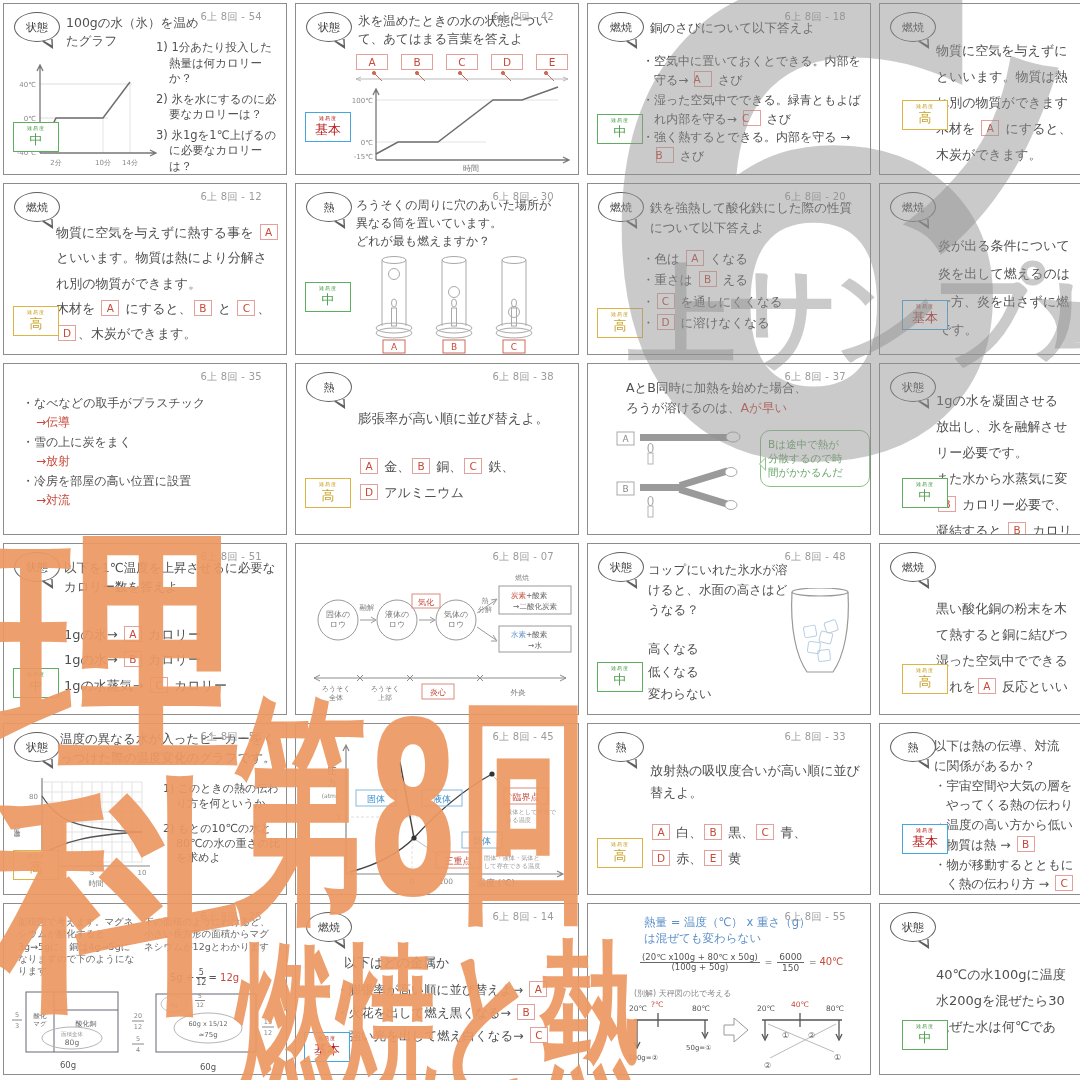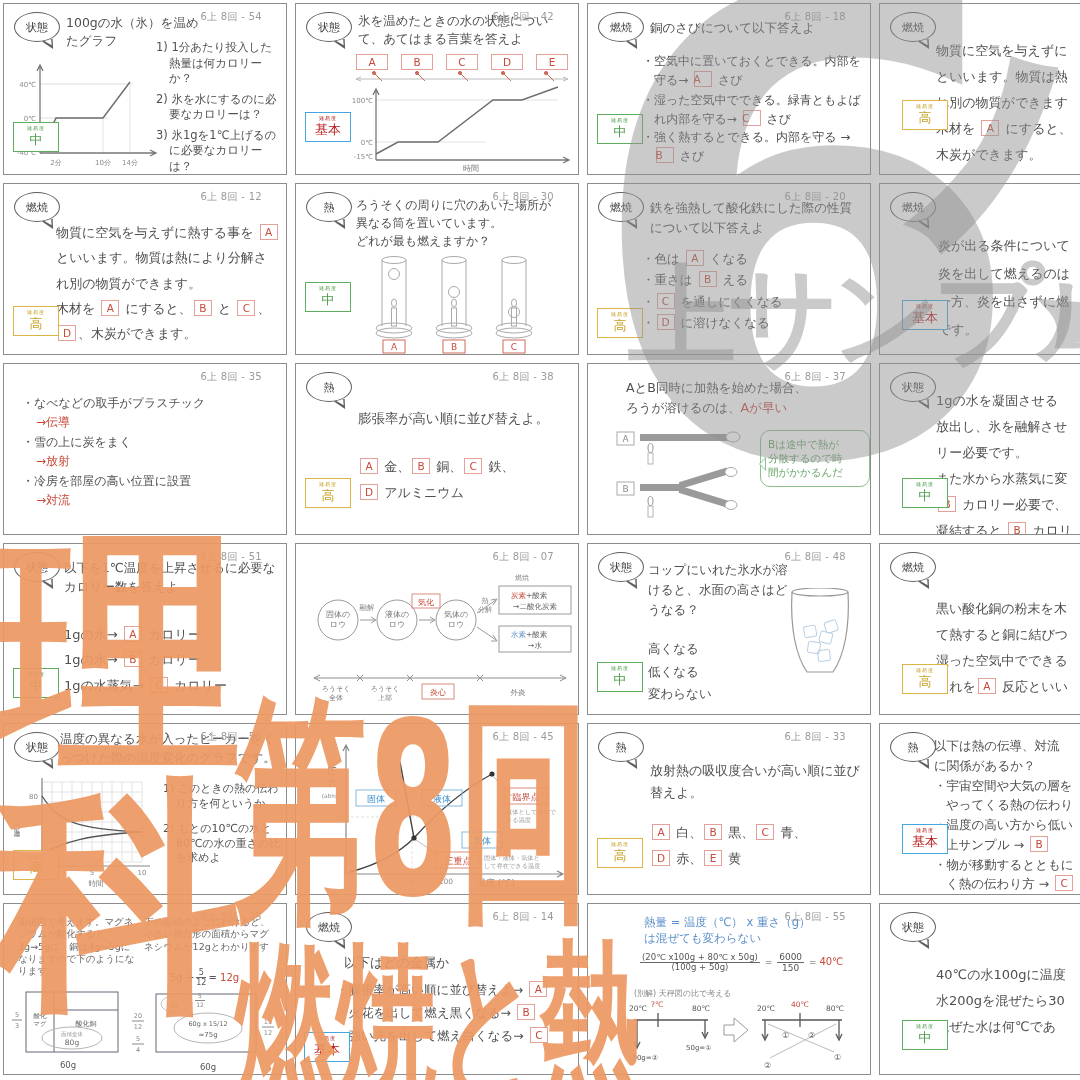--- a/index.html
+++ b/index.html
@@ -536,21 +536,21 @@
 </div>
 
 <div class="card">
   <div class="bubble">熱</div>
   <div class="wr" style="left:54px;top:12px;line-height:1.58;font-size:12.5px;white-space:nowrap">
     <div>以下は熱の伝導、対流</div>
     <div>に関係があるか？</div>
     <div>・宇宙空間や大気の層を</div>
     <div style="margin-left:12px">やってくる熱の伝わり</div>
     <div>・温度の高い方から低い</div>
-    <div style="margin-left:12px"><span>上サンプル → </span><span class="rb">B</span></div>
+    <div style="margin-left:12px"><span>物質は熱 → </span><span class="rb">B</span></div>
     <div>・物が移動するとともに</div>
     <div style="margin-left:12px"><span>く熱の伝わり方 → </span><span class="rb">C</span></div>
   </div>
   <div class="badge bg-basic" style="left:22px;bottom:40px">
     <span class="bl2">難易度</span>
     <span class="bv">基本</span>
   </div>
 </div>
 
 <div class="card">

